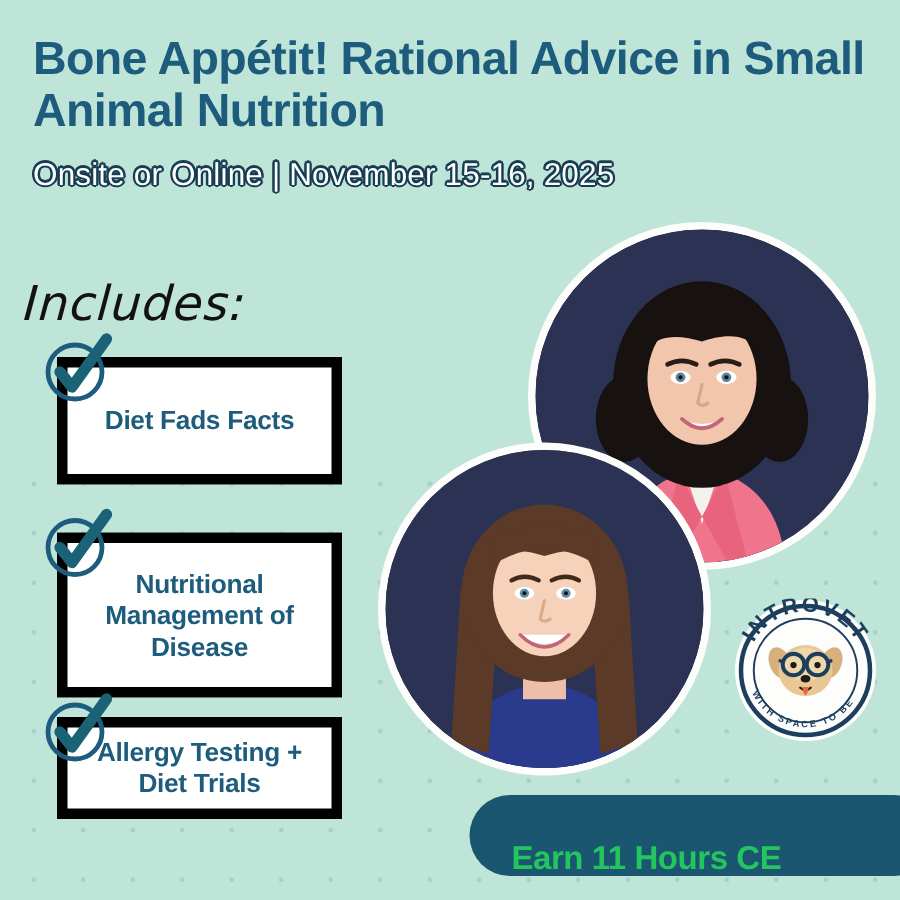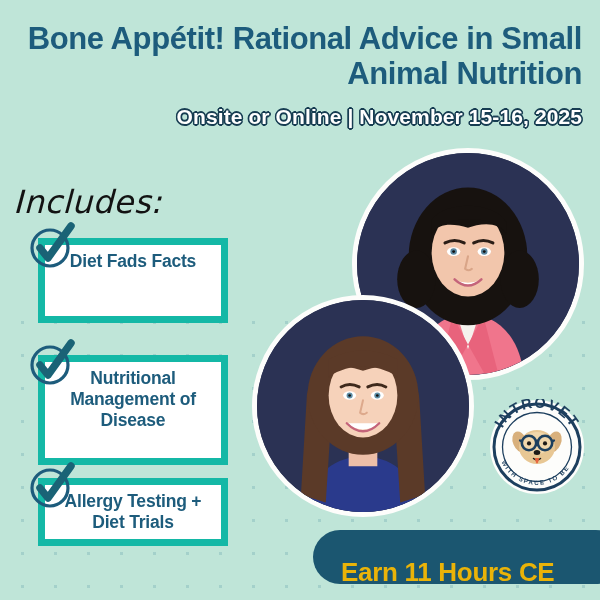--- a/index.html
+++ b/index.html
@@ -28,34 +28,33 @@
     background-position: 6px 6px;
     pointer-events: none;
   }
 
   
   .title-block {
     position: absolute;
     left: 22px;
     top: 22px;
     width: 560px;
-    text-align: right;
   }
   .main-title {
     margin: 0;
     color: #1d5c7c;
     font-size: 31px;
     line-height: 1.12;
     font-weight: bold;
     letter-spacing: -0.4px;
   }
   .sub-title {
     margin: 14px 0 0 0;
     font-size: 21px;
-    font-weight: bold;
+    font-weight: normal;
     color: #ffffff;
     letter-spacing: 0.1px;
     -webkit-text-stroke: 1.4px #173d52;
     paint-order: stroke fill;
     text-shadow:
        1.6px 0 0 #173d52, -1.6px 0 0 #173d52,
        0 1.6px 0 #173d52, 0 -1.6px 0 #173d52,
        1.2px 1.2px 0 #173d52, -1.2px 1.2px 0 #173d52,
        1.2px -1.2px 0 #173d52, -1.2px -1.2px 0 #173d52;
   }
@@ -78,24 +77,24 @@
   .feature {
     position: absolute;
     left: 38px;
   }
   .feature-card {
     position: absolute;
     left: 0;
     top: 0;
     width: 190px;
     background: #ffffff;
-    border: 7px solid #14b8a6;
+    border: 7px solid #000000;
     box-sizing: border-box;
     display: flex;
-    align-items: flex-start;
+    align-items: center;
     justify-content: center;
     text-align: center;
   }
   .feature-text {
     color: #1d5c7c;
     font-weight: bold;
     font-size: 17.5px;
     line-height: 1.2;
     letter-spacing: -0.2px;
     padding: 6px 4px;
@@ -158,22 +157,22 @@
     width: 310px;
     height: 54px;
     background: #1b5670;
     border-radius: 27px;
     display: flex;
     align-items: center;
     justify-content: flex-start;
     z-index: 7;
   }
   #ce-button .ce-text {
-    color: #eab308;
-    font-size: 26px;
+    color: #22c55e;
+    font-size: 22px;
     font-weight: bold;
     letter-spacing: -0.3px;
     padding-left: 28px;
     margin-top: 30px;
   }
 </style>
 </head>
 <body>
 
 <div id="poster">

